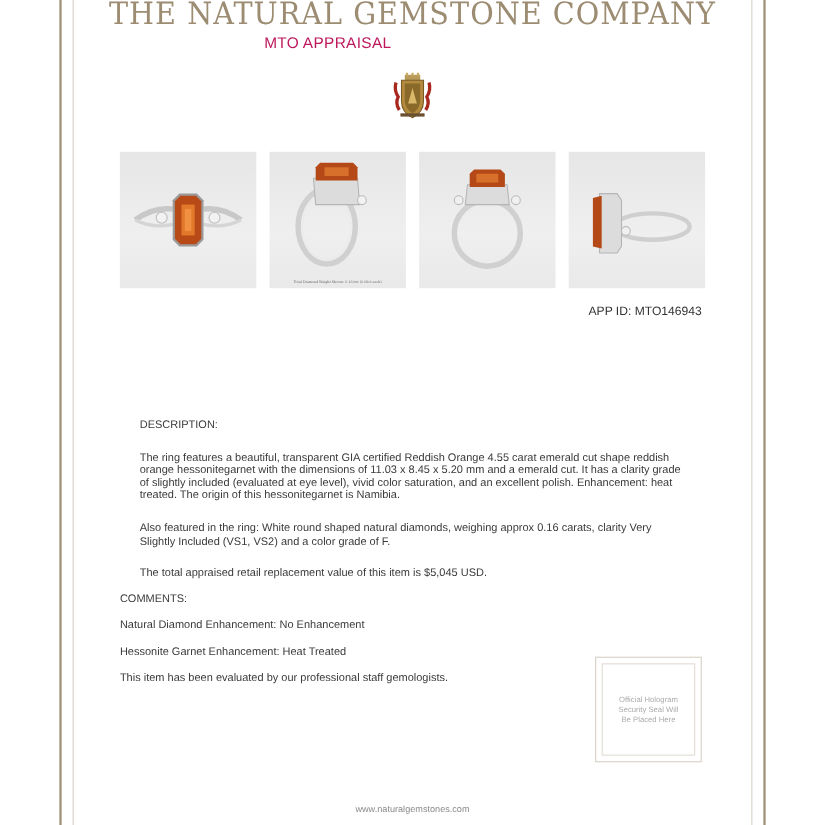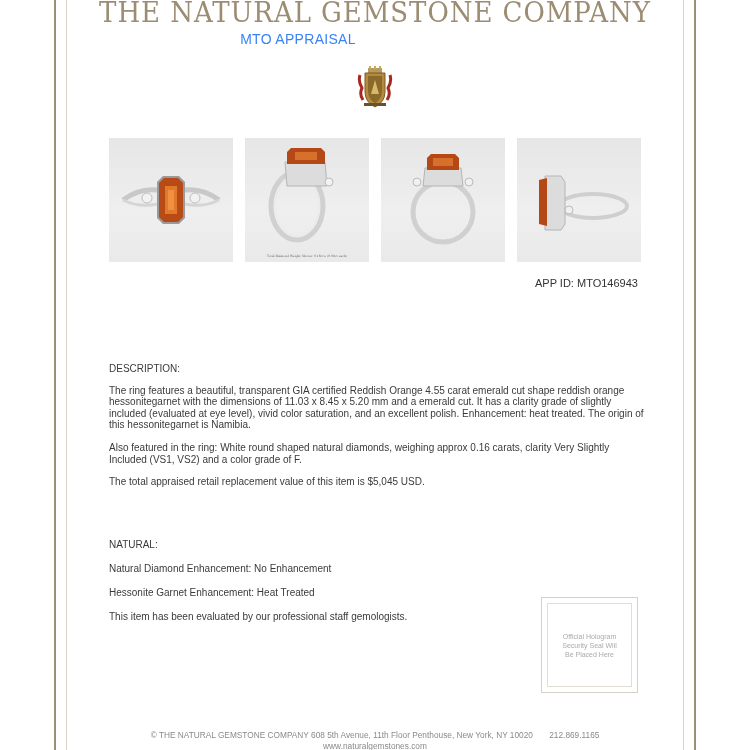--- a/index.html
+++ b/index.html
@@ -3,33 +3,33 @@
 <meta charset="utf-8">
 <style>
   html, body { margin: 0; padding: 0; background: #ffffff; }
   body { width: 750px; height: 750px; position: relative; overflow: hidden; font-family: "DejaVu Sans", sans-serif; color: #333; }
   .border-outer-left { position: absolute; left: 54px; top: 0; width: 2px; height: 750px; background: #9e8e76; }
   .border-inner-left { position: absolute; left: 66px; top: 0; width: 1px; height: 750px; background: #d8d2c8; }
   .border-inner-right { position: absolute; left: 683px; top: 0; width: 1px; height: 750px; background: #d8d2c8; }
   .border-outer-right { position: absolute; left: 694px; top: 0; width: 2px; height: 750px; background: #9e8e76; }
 
   .company-title { position: absolute; left: 0; width: 750px; top: -4px; text-align: center; font-family: "DejaVu Serif", serif; font-size: 28px; letter-spacing: 1px; color: #9c8c72; white-space: nowrap; transform: scaleX(0.93); }
-  .doc-subtitle { position: absolute; left: 0; width: 596px; top: 31px; text-align: center; font-family: "Liberation Sans", sans-serif; font-size: 14px; color: #3b82f6; letter-spacing: 0.3px; }
+  .doc-subtitle { position: absolute; left: 0; width: 596px; top: 31px; text-align: center; font-family: "Liberation Sans", sans-serif; font-size: 14px; color: #be185d; letter-spacing: 0.3px; }
 
   .crest { position: absolute; left: 357px; top: 66px; width: 36px; height: 44px; }
 
   .photos { position: absolute; top: 138px; left: 109px; width: 532px; height: 124px; }
   .photo { position: absolute; top: 0; width: 124px; height: 124px; background: linear-gradient(180deg, #e6e6e6 0%, #efefef 60%, #e9e9e9 100%); overflow: hidden; }
   .photo svg { position: absolute; left: 0; top: 0; }
   .photo-caption { position: absolute; left: 0; bottom: 4px; width: 124px; text-align: center; font-family: "DejaVu Serif", serif; font-size: 3px; color: #666; }
 
   .app-id { position: absolute; left: 535px; top: 277px; font-family: "Liberation Sans", sans-serif; font-size: 11px; color: #333; }
 
   .content { position: absolute; left: 109px; top: 363px; width: 535px; font-family: "Liberation Sans", sans-serif; font-size: 10px; line-height: 11.6px; color: #3a3a3a; }
-  .content p { margin: 0; }
+  .content p { margin: 18px; }
   .section-label { margin-bottom: 10px !important; }
   .para { margin-bottom: 11px !important; }
 
   .comments { position: absolute; left: 109px; top: 539px; width: 420px; font-family: "Liberation Sans", sans-serif; font-size: 10px; line-height: 11.6px; color: #3a3a3a; }
   .comments p { margin: 0 0 12.5px 0; }
 
   .seal-outer { position: absolute; left: 541px; top: 597px; width: 97px; height: 96px; border: 1px solid #d6d0c6; box-sizing: border-box; }
   .seal-inner { position: absolute; left: 5px; top: 5px; right: 5px; bottom: 5px; border: 1px solid #e2ddd5; display: flex; align-items: center; justify-content: center; text-align: center; }
   .seal-text { font-family: "Liberation Sans", sans-serif; font-size: 7px; line-height: 9px; color: #aaa; white-space: pre-line; }
 
@@ -109,34 +109,29 @@
 <div class="app-id">APP ID: MTO146943</div>
 
 <div class="content">
   <p class="section-label">DESCRIPTION:</p>
   <p class="para">The ring features a beautiful, transparent GIA certified Reddish Orange  4.55 carat emerald cut shape reddish orange hessonitegarnet with the dimensions of 11.03 x 8.45 x 5.20 mm and a emerald cut. It has a clarity grade of slightly included (evaluated at eye level), vivid color saturation, and an excellent polish. Enhancement: heat treated. The origin of this hessonitegarnet is Namibia.</p>
   <p class="para">Also featured in the ring: White round shaped natural diamonds, weighing approx 0.16 carats, clarity Very Slightly Included (VS1, VS2) and a color grade of F.</p>
   <p class="para">The total appraised retail replacement value of this item is $5,045 USD.</p>
 </div>
 
 <div class="comments">
-  <p>NATURAL:</p>
+  <p>COMMENTS:</p>
   <p>Natural Diamond Enhancement: No Enhancement</p>
   <p>Hessonite Garnet Enhancement: Heat Treated</p>
   <p>This item has been evaluated by our professional staff gemologists.</p>
 </div>
 
 <div class="seal-outer">
   <div class="seal-inner">
     <div class="seal-text">Official Hologram
 Security Seal Will
 Be Placed Here</div>
   </div>
 </div>
 
 <div class="footer">
-  <div>
-    <span>© THE NATURAL GEMSTONE COMPANY</span>
-    <span>608 5th Avenue, 11th Floor Penthouse, New York, NY  10020</span><span class="gap"></span>
-    <span>212.869.1165</span>
-  </div>
   <div>www.naturalgemstones.com</div>
 </div>
 
 </body></html>

